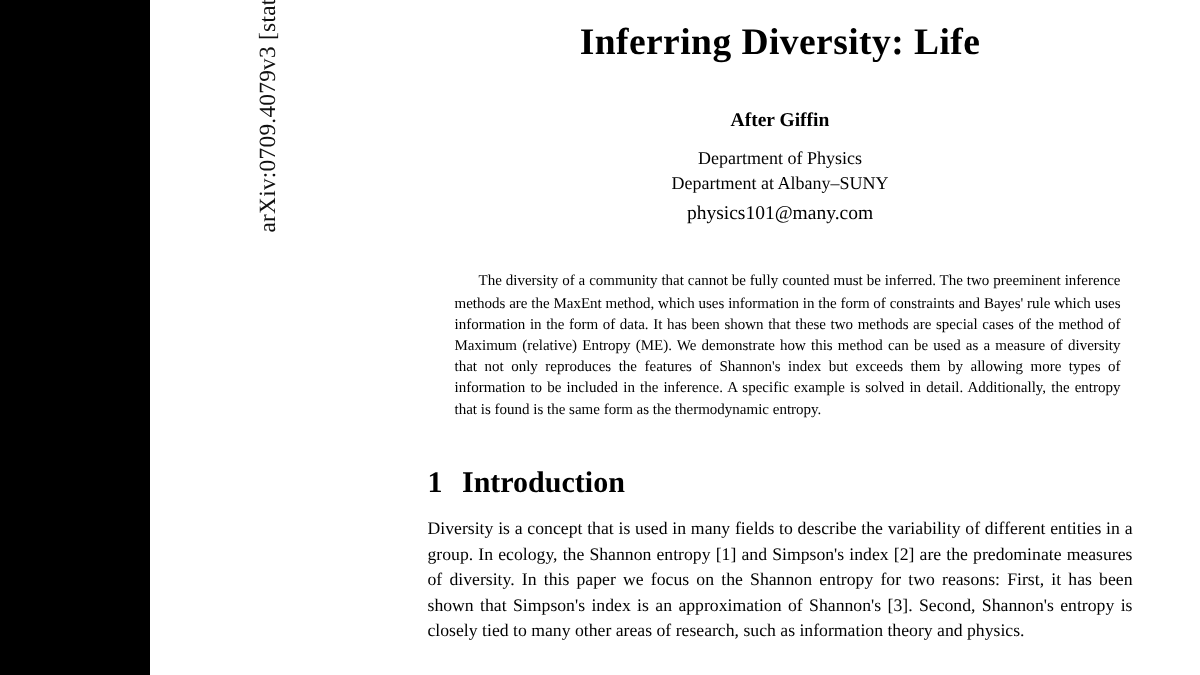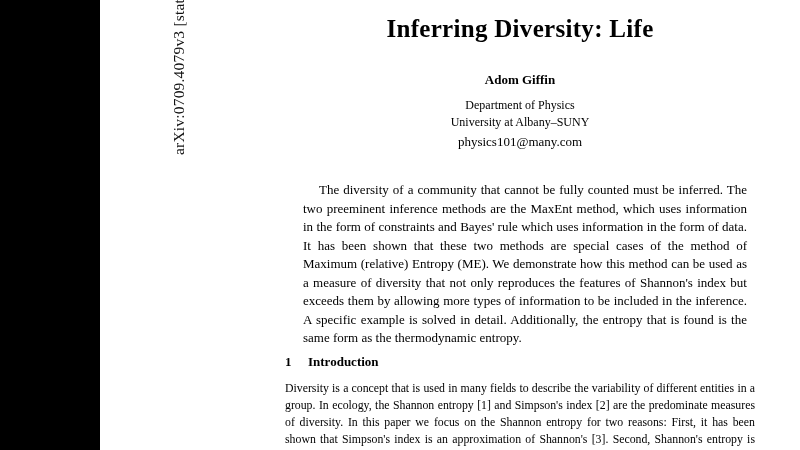--- a/index.html
+++ b/index.html
@@ -82,30 +82,30 @@
     margin-bottom: 7px;
     font-size: 13px;
   }
   .authors .aff { display: block; font-size: 12px; }
   .authors .email { display: block; font-size: 13px; margin-top: 1px; }
 
   .abstract {
     margin-top: 30px;
     padding-left: 18px;
     padding-right: 8px;
-    font-size: 13px;
+    font-size: 10px;
     line-height: 1.42;
     text-align: justify;
     text-justify: inter-word;
   }
   .abstract .indent { display: inline-block; width: 16px; }
 
   h2.section {
-    margin: 6px 0 10px 0;
-    font-size: 13px;
+    margin: 30px 0 10px 0;
+    font-size: 20px;
     font-weight: bold;
   }
   h2.section .num { display: inline-block; width: 23px; }
 
   .body-text {
     font-size: 11.8px;
     line-height: 1.44;
     text-align: justify;
   }
   .body-text p { margin: 0 0 0 0; }
@@ -121,23 +121,23 @@
       <span>arXiv:0709.4079v3  [stat.ME]  29 Oct 2007</span>
     </div>
 
     <div id="content">
 
       <h1 class="title">
         <span class="line1">Inferring Diversity: Life</span>
       </h1>
 
       <div class="authors">
-        <span class="name">Adom Giffin</span>
+        <span class="name">After Giffin</span>
         <span class="aff">Department of Physics</span>
-        <span class="aff">University at Albany–SUNY</span>
+        <span class="aff">Department at Albany–SUNY</span>
         <span class="email">physics101@many.com</span>
       </div>
 
       <div class="abstract">
         <span class="indent"></span><span>The diversity of a community that cannot be fully counted must be inferred. The two preeminent inference methods are the MaxEnt method, which uses information in the form of constraints and Bayes' rule which uses information in the form of data. It has been shown that these two methods are special cases of the method of Maximum (relative) Entropy (ME). We demonstrate how this method can be used as a measure of diversity that not only reproduces the features of Shannon's index but exceeds them by allowing more types of information to be included in the inference. A specific example is solved in detail. Additionally, the entropy that is found is the same form as the thermodynamic entropy.</span>
       </div>
 
       <h2 class="section">
         <span class="num">1</span><span>Introduction</span>
       </h2>

